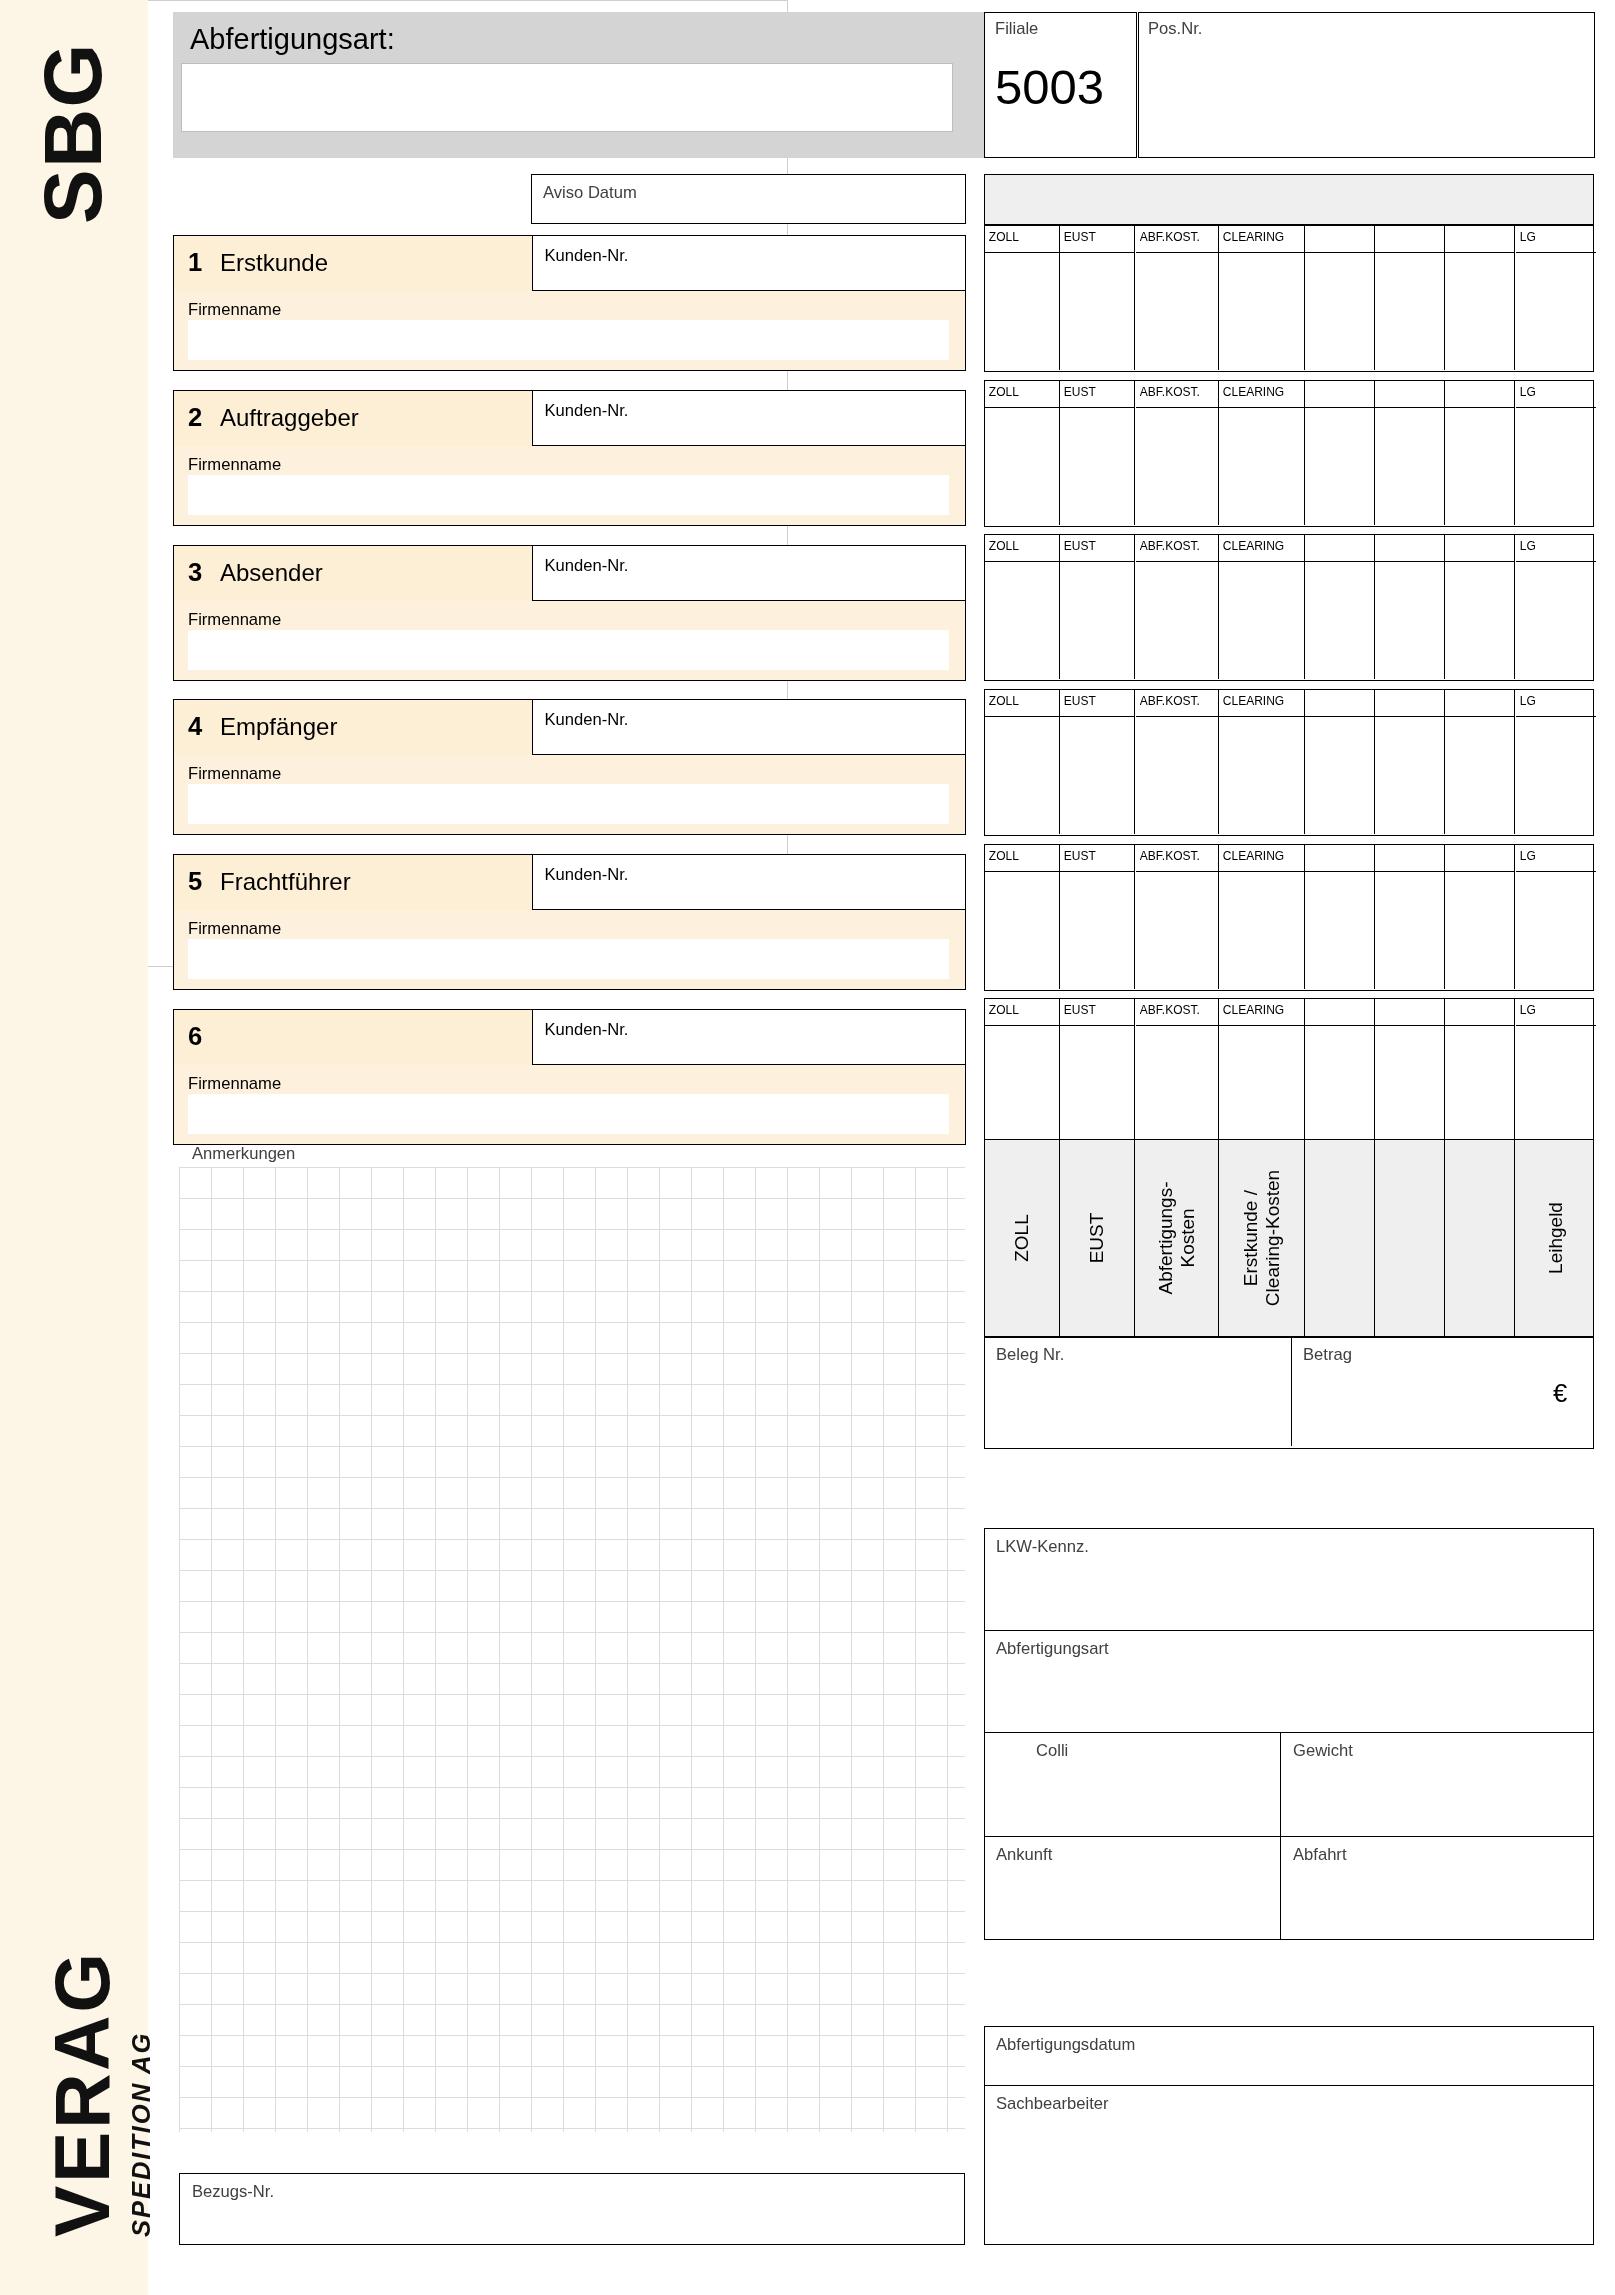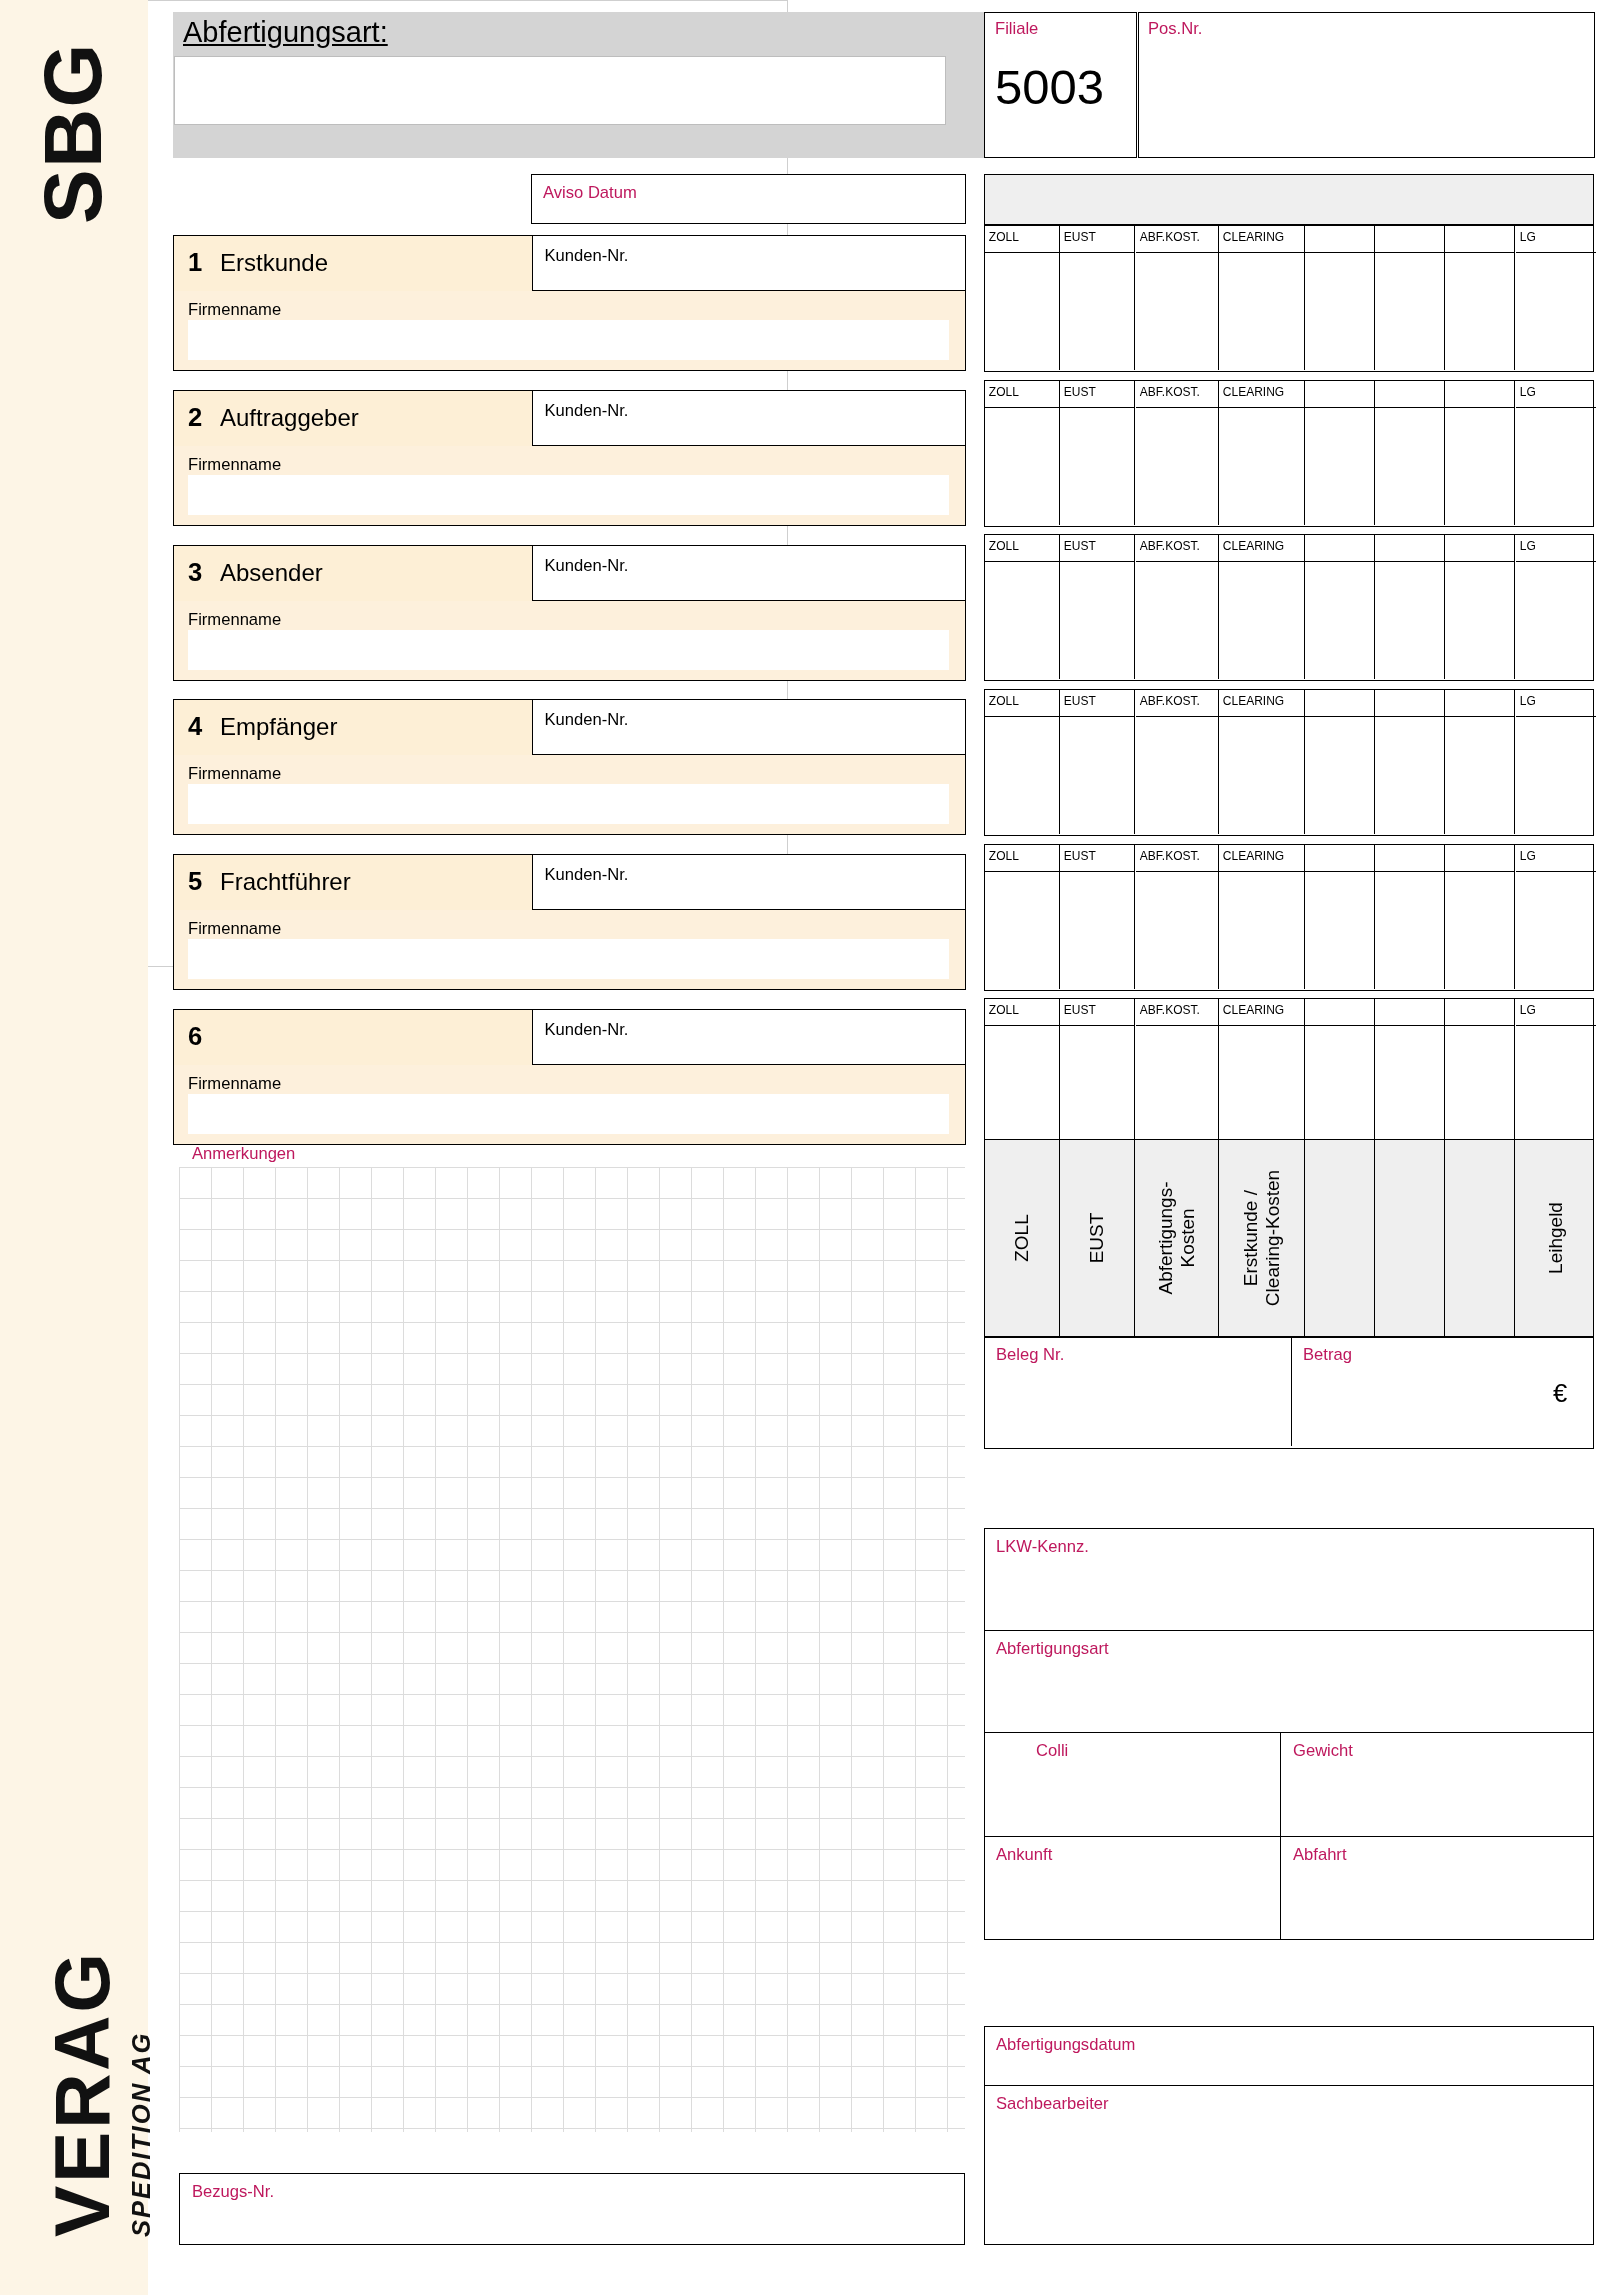--- a/index.html
+++ b/index.html
@@ -11,24 +11,24 @@
   .rail-sbg{position:absolute;left:25.6px;top:45px;width:96px;height:179px;
             font-size:82px;font-weight:bold;color:#111;letter-spacing:1.3px;
             writing-mode:vertical-rl;transform:rotate(180deg);font-family:"Liberation Sans",sans-serif;}
   .rail-verag{position:absolute;left:38px;top:1726px;width:102px;height:511px;
               writing-mode:vertical-rl;transform:rotate(180deg);}
   .rail-verag .big{font-size:77px;font-weight:bold;color:#111;letter-spacing:2.6px;}
   .rail-verag .small{font-size:25.6px;font-weight:bold;font-style:italic;color:#111;letter-spacing:1.9px;}
 
   
   .box{position:absolute;border:1.3px solid #000;box-sizing:border-box;background:#fff;}
-  .lbl{position:absolute;font-size:16.6px;color:#be185d;white-space:nowrap;}
-
-  
-  .abfert-wrap{position:absolute;left:173px;top:11.5px;width:896px;height:146px;background:#d4d4d4;box-sizing:border-box;padding:1px;text-decoration:underline;}
+  .lbl{position:absolute;font-size:16.6px;color:#404040;white-space:nowrap;}
+
+  
+  .abfert-wrap{position:absolute;left:173px;top:11.5px;width:896px;height:146px;background:#d4d4d4;box-sizing:border-box;padding:8px;}
   .abfert-title{font-size:29px;color:#000;padding:3.8px 0 6.4px 9px;}
   .abfert-input{width:772px;height:69px;background:#fff;border:1.3px solid #bdbdbd;box-sizing:border-box;}
 
   .filiale-box{left:984px;top:11.5px;width:153px;height:146px;}
   .filiale-lbl{left:995px;top:19px;}
   .filiale-num{position:absolute;left:995px;top:59px;font-size:49px;font-weight:normal;color:#000;}
   .pos-box{left:1138px;top:11.5px;width:457px;height:146px;}
   .pos-lbl{left:1148px;top:19px;}
 
   

